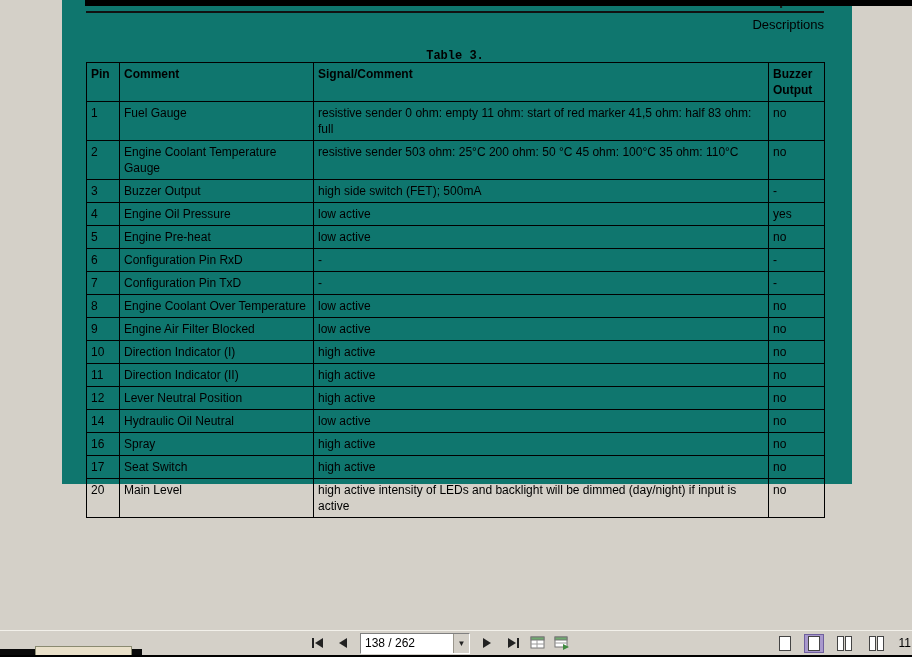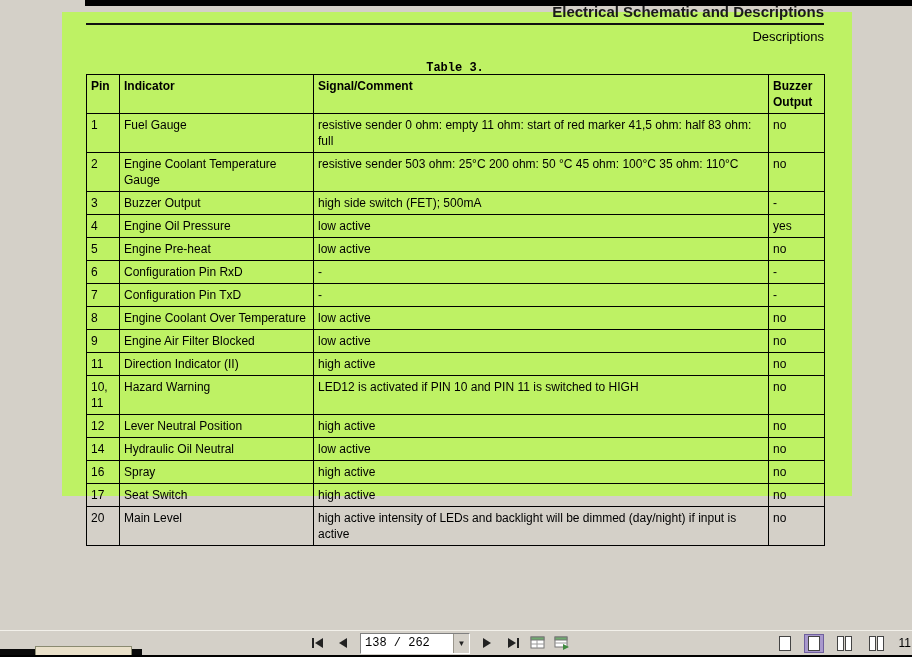--- a/index.html
+++ b/index.html
@@ -2,22 +2,22 @@
 <html><head>
 <meta charset="utf-8">
 <style>
   html,body { margin:0; padding:0; }
   .screen {
     position:relative; width:912px; height:657px;
     background:#d4d0c8; overflow:hidden;
     font-family:"Liberation Sans", sans-serif; color:#000;
   }
   .page {
-    position:absolute; left:62px; top:12px; width:790px; height:484px;
-    background:#bef264;
+    position:absolute; left:62px; top:0; width:790px; height:484px;
+    background:#0f766e;
   }
   .doc-title {
     position:absolute; top:-9px; right:28px;
     font-size:15px; font-weight:bold; color:#1a1a1a; white-space:nowrap;
     z-index:4;
   }
   .header-rule {
     position:absolute; left:24px; top:11px; width:738px; height:2px;
     background:#111; z-index:4;
   }
@@ -57,21 +57,21 @@
   }
   .tri-l { width:0; height:0; border-top:5px solid transparent; border-bottom:5px solid transparent; border-right:8px solid #222; }
   .tri-r { width:0; height:0; border-top:5px solid transparent; border-bottom:5px solid transparent; border-left:8px solid #222; }
   .vbar  { width:2px; height:10px; background:#222; }
   .page-combo {
     display:flex; width:108px; height:19px; background:#fff;
     border:1px solid; border-color:#808080 #ffffff #ffffff #808080;
   }
   .page-input {
     flex:1; min-width:0; border:none; outline:none; background:#fff;
-    font-family:Liberation Mono, monospace; font-size:12px; padding:0 4px;
+    font-family:Liberation Sans, sans-serif; font-size:12px; padding:0 4px;
   }
   .combo-arrow {
     width:15px; background:#d4d0c8; border-left:1px solid #9a968c;
     display:flex; align-items:center; justify-content:center;
     font-size:8px; color:#222;
   }
   .tool-icon { width:16px; height:15px; display:flex; align-items:center; justify-content:center; }
 
   .layout-cluster {
     position:absolute; right:24px; top:3px; display:flex; align-items:center; gap:9px;
@@ -104,21 +104,21 @@
     <table class="pin-table">
       <colgroup>
         <col style="width:33px">
           <col style="width:194px">
           <col style="width:455px">
           <col style="width:56px">
       </colgroup>
       <thead>
           <tr id="header-row">
             <th>Pin</th>
-            <th>Indicator</th>
+            <th>Comment</th>
             <th>Signal/Comment</th>
             <th>Buzzer Output</th>
           </tr>
         </thead>
       <tbody id="table-body">
           <tr>
             <td>1</td>
             <td>Fuel Gauge</td>
             <td>resistive sender 0 ohm: empty 11 ohm: start of red marker 41,5 ohm: half 83 ohm: full</td>
             <td>no</td>
@@ -165,29 +165,29 @@
             <td>low active</td>
             <td>no</td>
           </tr>
           <tr>
             <td>9</td>
             <td>Engine Air Filter Blocked</td>
             <td>low active</td>
             <td>no</td>
           </tr>
           <tr>
+            <td>10</td>
+            <td>Direction Indicator (I)</td>
+            <td>high active</td>
+            <td>no</td>
+          </tr>
+          <tr>
             <td>11</td>
             <td>Direction Indicator (II)</td>
             <td>high active</td>
-            <td>no</td>
-          </tr>
-          <tr>
-            <td>10, 11</td>
-            <td>Hazard Warning</td>
-            <td>LED12 is activated if PIN 10 and PIN 11 is switched to HIGH</td>
             <td>no</td>
           </tr>
           <tr>
             <td>12</td>
             <td>Lever Neutral Position</td>
             <td>high active</td>
             <td>no</td>
           </tr>
           <tr>
             <td>14</td>

